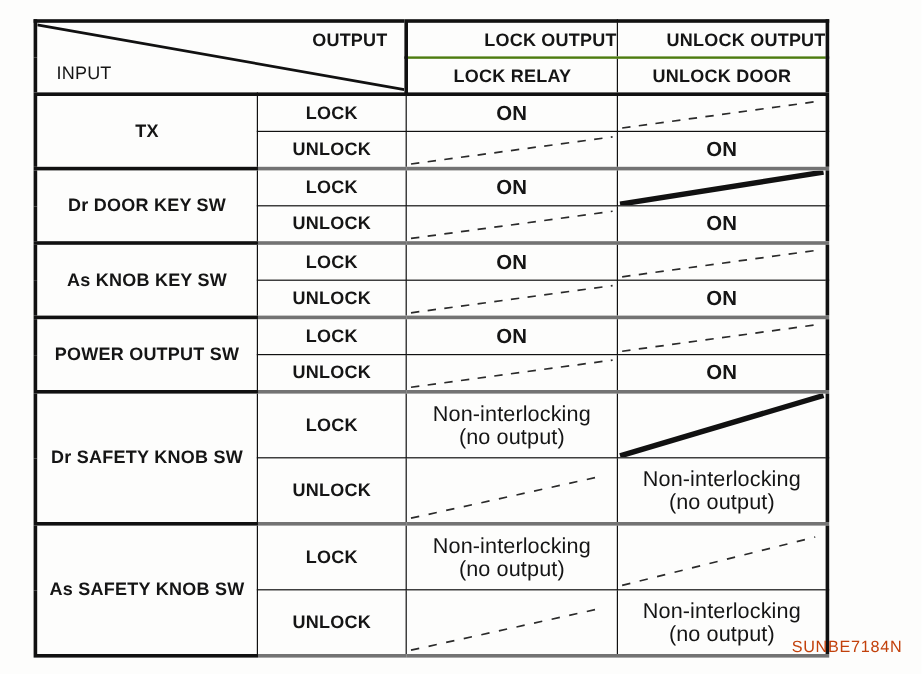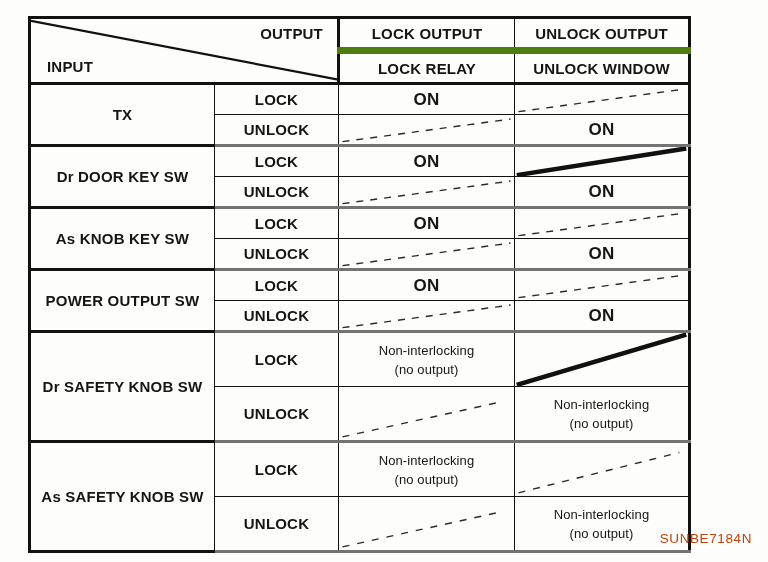--- a/index.html
+++ b/index.html
@@ -41,48 +41,48 @@
   .c-unlock { border-left: 2px solid #111; }
   
   tr.g-end td { border-bottom: 3px solid #737373; }
   td.span-bottom { border-bottom: 3px solid #111; text-align: center; }
   
   td.corner-cell {
     position: relative;
     border-right: 3px solid #111;
     border-bottom: 3px solid #111;
   }
-  td.hdr-out { border-bottom: 7px solid #4d7c0f; }
+  td.hdr-out { border-bottom: 2px solid #4d7c0f; text-align: right; }
   td.hdr-relay { border-bottom: 3px solid #111; }
   .corner-output {
     position: absolute;
     top: 6px;
     right: 14px;
     font-weight: bold;
   }
   .corner-input {
     position: absolute;
     bottom: 7px;
     left: 16px;
-    font-weight: bold;
+    font-weight: normal;
   }
   .corner-svg, .na-svg {
     position: absolute;
     left: 0; top: 0;
     width: 100%; height: 100%;
     display: block;
   }
   td.na-cell { position: relative; }
   
   .h-hdr  { height: 28px; }
   .h-sm   { height: 29px; }
   .h-tall { height: 53px; }
   .nonint {
     font-weight: 500;
-    font-size: 13px;
+    font-size: 18px;
     line-height: 19px;
     letter-spacing: 0.1px;
   }
   .on-val { font-size: 17px; }
   .figure-code {
     position: absolute;
     top: 531px;
     right: 16px;
     font-size: 13.5px;
     font-weight: 500;
@@ -110,21 +110,21 @@
           <line x1="0%" y1="3%" x2="100%" y2="96%" stroke="#111" stroke-width="2.2"></line>
         </svg>
         <span class="corner-output">OUTPUT</span>
         <span class="corner-input">INPUT</span>
       </td>
       <td class="c-lock hdr-out h-hdr">LOCK OUTPUT</td>
       <td class="c-unlock hdr-out h-hdr">UNLOCK OUTPUT</td>
     </tr>
     <tr>
       <td class="c-lock hdr-relay h-hdr">LOCK RELAY</td>
-      <td class="c-unlock hdr-relay h-hdr">UNLOCK WINDOW</td>
+      <td class="c-unlock hdr-relay h-hdr">UNLOCK DOOR</td>
     </tr>
 
     <tr>
       <td class="h-sm span-bottom" rowspan="2">TX</td>
       <td class="c-action h-sm">LOCK</td>
       <td class="c-lock h-sm"><span class="on-val">ON</span></td>
       <td class="c-unlock h-sm na-cell">
         <svg class="na-svg">
           <line x1="2%" y1="92%" x2="98%" y2="14%" stroke="#2a2a2a" stroke-width="1.4" stroke-dasharray="7 7"></line>
         </svg>

